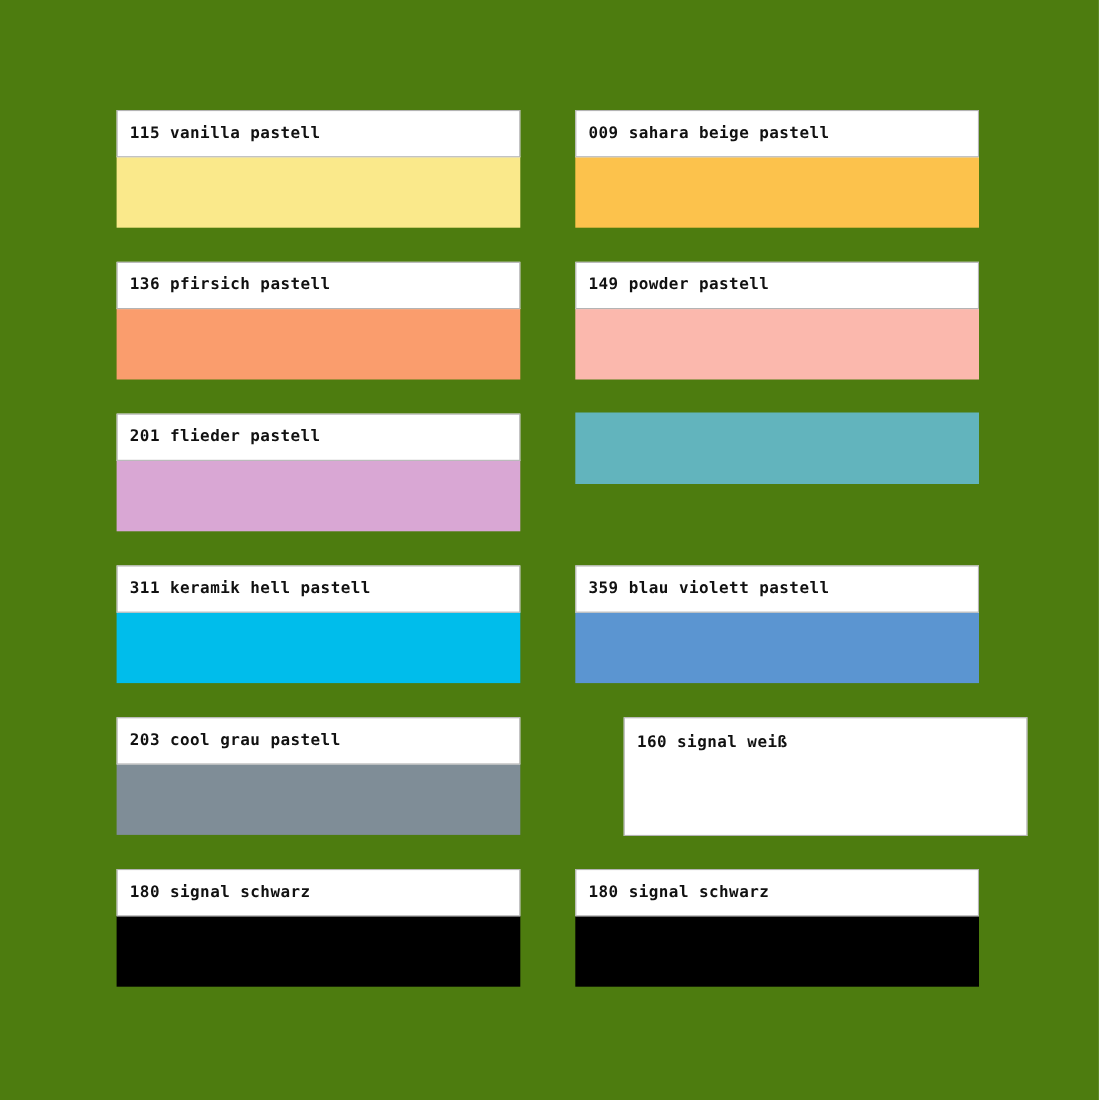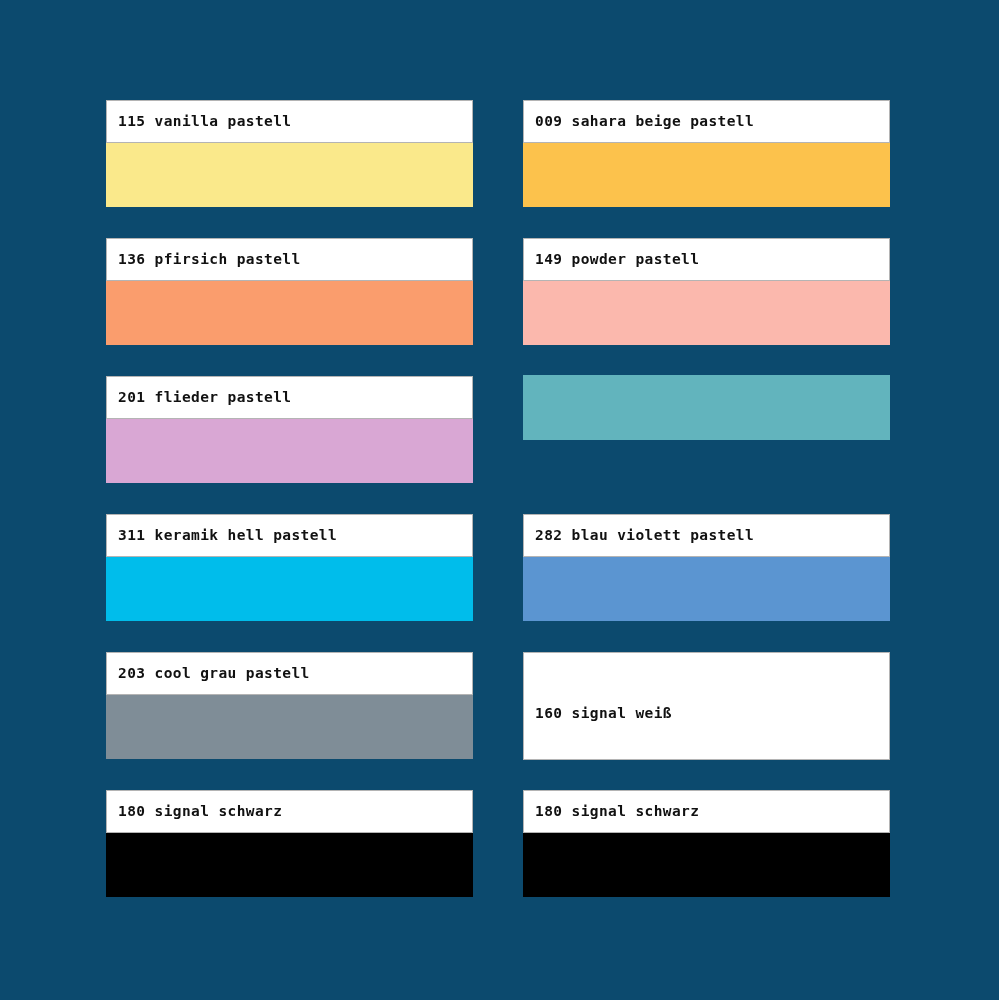--- a/index.html
+++ b/index.html
@@ -12,21 +12,21 @@
     width: 1000px;
     height: 1000px;
     font-family: "DejaVu Sans Mono", "Liberation Mono", monospace;
     overflow: hidden;
   }
 
   #swatch-sheet {
     position: relative;
     width: 999px;
     height: 1000px;
-    background: #0c4a6e;
+    background: #4d7c0f;
     box-sizing: border-box;
     padding: 100px 110px 94px 106px;
   }
 
   .swatch-grid {
     display: grid;
     grid-template-columns: 367px 367px;
     column-gap: 50px;
     row-gap: 30px;
     align-content: start;
@@ -68,22 +68,23 @@
     width: 100%;
     height: 65px;
     display: block;
     margin-top: -1px;
     background: #ffffff;
   }
 
   
   .swatch-card.is-plain .swatch-label-band {
     height: 108px;
-    align-items: center;
+    align-items: flex-start;
     border: 1px solid #b4b4b4;
+    margin-left: 44px;
   }
   .swatch-card.is-plain .swatch-label-text {
     padding-top: 15px;
   }
 </style>
 </head>
 <body>
 
 <div id="swatch-sheet">
   <div class="swatch-grid">
@@ -121,21 +122,21 @@
         <div class="swatch-fill" style="background: rgb(98, 180, 189);"></div>
       </div>
       <div class="swatch-card">
         <div class="swatch-label-band">
           <span class="swatch-label-text">311 keramik hell pastell</span>
         </div>
         <div class="swatch-fill" style="background: rgb(0, 189, 235);"></div>
       </div>
       <div class="swatch-card">
         <div class="swatch-label-band">
-          <span class="swatch-label-text">282 blau violett pastell</span>
+          <span class="swatch-label-text">359 blau violett pastell</span>
         </div>
         <div class="swatch-fill" style="background: rgb(91, 149, 209);"></div>
       </div>
       <div class="swatch-card">
         <div class="swatch-label-band">
           <span class="swatch-label-text">203 cool grau pastell</span>
         </div>
         <div class="swatch-fill" style="background: rgb(127, 141, 151);"></div>
       </div>
       <div class="swatch-card is-plain">

